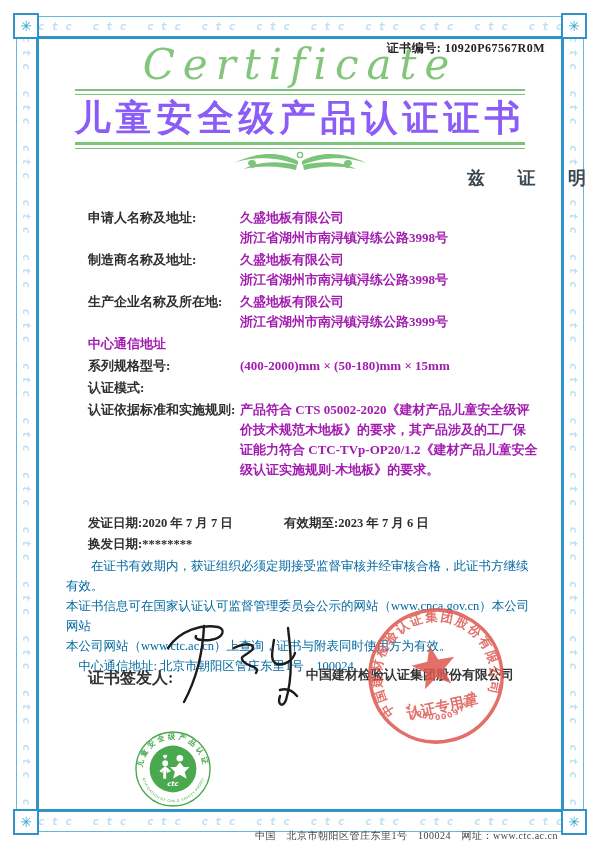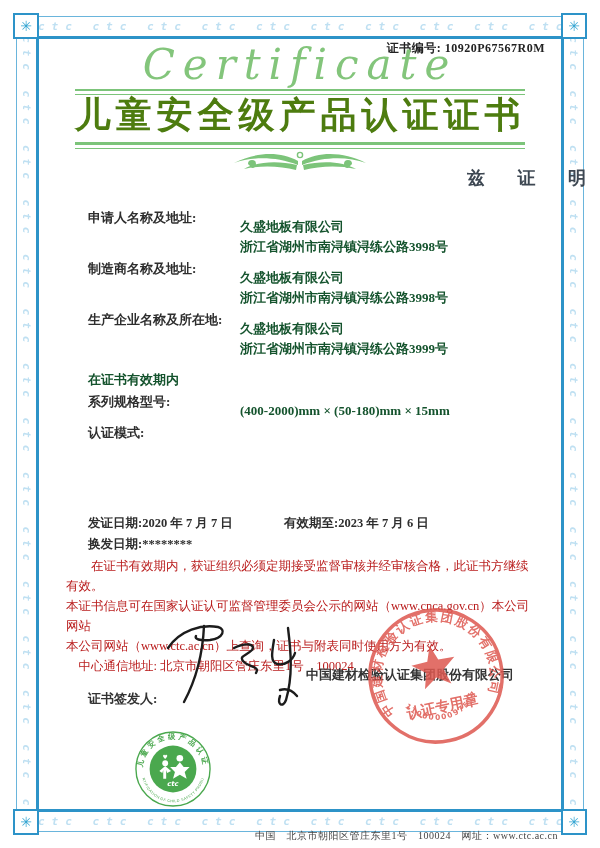--- a/index.html
+++ b/index.html
@@ -35,43 +35,43 @@
   }
   .script-title{
     position:absolute; top:42px; left:0; right:0; text-align:center;
     font-style:italic; font-size:42px; line-height:46px; color:#83c57b;
     letter-spacing:8px; font-family:"DejaVu Serif",serif;
   }
   .rule{position:absolute; left:75px; right:75px; background:#7cc47a;}
   .r1a{top:89px; height:2px;} .r1b{top:94px; height:1px;}
   .main-title{
     position:absolute; top:96px; left:0; right:0; text-align:center;
-    font-size:36px; line-height:44px; font-weight:bold; color:#4d7c0f;
-    letter-spacing:5px; font-family:Liberation Mono, monospace;
+    font-size:36px; line-height:44px; font-weight:bold; color:#8b5cf6;
+    letter-spacing:5px; font-family:Liberation Sans, sans-serif;
   }
   .r2a{top:142px; height:3px;} .r2b{top:148px; height:1px;}
   .ornament{position:absolute; top:150px; left:220px;}
   .attest{
     position:absolute; top:166px; left:0; right:0; text-align:right;
     font-size:18px; font-weight:600; color:#3d4752; letter-spacing:14px;
   }
   
   .fields{position:absolute; left:88px; top:208px; width:460px; font-size:13px; font-weight:600;}
   .frow{display:flex; margin-bottom:2px;}
   .flabel{width:152px; flex:0 0 152px; white-space:nowrap; line-height:20px; color:#2e2e2e;}
-  .fval{flex:1; line-height:20px; white-space:nowrap; color:#14532d;margin-top:9px;}
+  .fval{flex:1; line-height:20px; white-space:nowrap; color:#a21caf;}
   .dates{position:absolute; left:88px; top:515px; width:460px; font-size:12.5px; font-weight:600; color:#2e2e2e;}
   .date-issued{position:absolute; left:0; top:0; white-space:nowrap;}
   .date-valid{position:absolute; left:196px; top:0; white-space:nowrap;}
   .date-reissued{position:absolute; left:0; top:21px; white-space:nowrap;text-align:right;}
   
-  .notice{position:absolute; left:66px; top:556px; width:472px; font-size:12.5px; line-height:20px; font-weight:500; color:#b91c1c;}
+  .notice{position:absolute; left:66px; top:556px; width:472px; font-size:12.5px; line-height:20px; font-weight:500; color:#0369a1;}
   .notice .ind2{text-indent:2em;} .notice .ind1{text-indent:1em;}
   
-  .signer-label{position:absolute; left:88px; top:690px; font-size:13px; font-weight:600; white-space:nowrap;}
+  .signer-label{position:absolute; left:88px; top:668px; font-size:16px; font-weight:600; white-space:nowrap;}
   .signature{position:absolute; left:150px; top:618px; z-index:2;}
   .company-name{position:absolute; left:306px; top:666px; font-size:13px; font-weight:600; white-space:nowrap; z-index:1;}
   .seal{position:absolute; left:366px; top:606px; transform:rotate(-12deg); opacity:.85; z-index:4;}
   .child-logo{position:absolute; left:134px; top:730px;}
   
   .footer{
     position:absolute; top:829px; right:42px; font-size:10px; color:#444;
     white-space:nowrap; letter-spacing:0.5px;
   }
 </style>
@@ -143,31 +143,40 @@
     </div>
     <div class="frow">
       <div class="flabel">生产企业名称及所在地:</div>
       <div class="fval">
         <div>久盛地板有限公司</div>
         <div>浙江省湖州市南浔镇浔练公路3999号</div>
       </div>
     </div>
     <div class="frow">
       <div class="fval">
-        <div>在证书有效期内</div>
+        <div>中心通信地址</div>
       </div>
     </div>
     <div class="frow">
       <div class="flabel">系列规格型号:</div>
       <div class="fval">
         <div>(400-2000)mm × (50-180)mm × 15mm</div>
       </div>
     </div>
     <div class="frow">
       <div class="flabel">认证模式:</div>
+    </div>
+    <div class="frow">
+      <div class="flabel">认证依据标准和实施规则:</div>
+      <div class="fval">
+        <div>产品符合 CTS 05002-2020《建材产品儿童安全级评</div>
+        <div>价技术规范木地板》的要求，其产品涉及的工厂保</div>
+        <div>证能力符合 CTC-TVp-OP20/1.2《建材产品儿童安全</div>
+        <div>级认证实施规则-木地板》的要求。</div>
+      </div>
     </div>
   </div>
 
   <div class="dates">
     <div class="date-issued">发证日期:2020 年 7 月 7 日</div>
     <div class="date-valid">有效期至:2023 年 7 月 6 日</div>
     <div class="date-reissued">换发日期:********</div>
   </div>
 
   <div class="notice">

